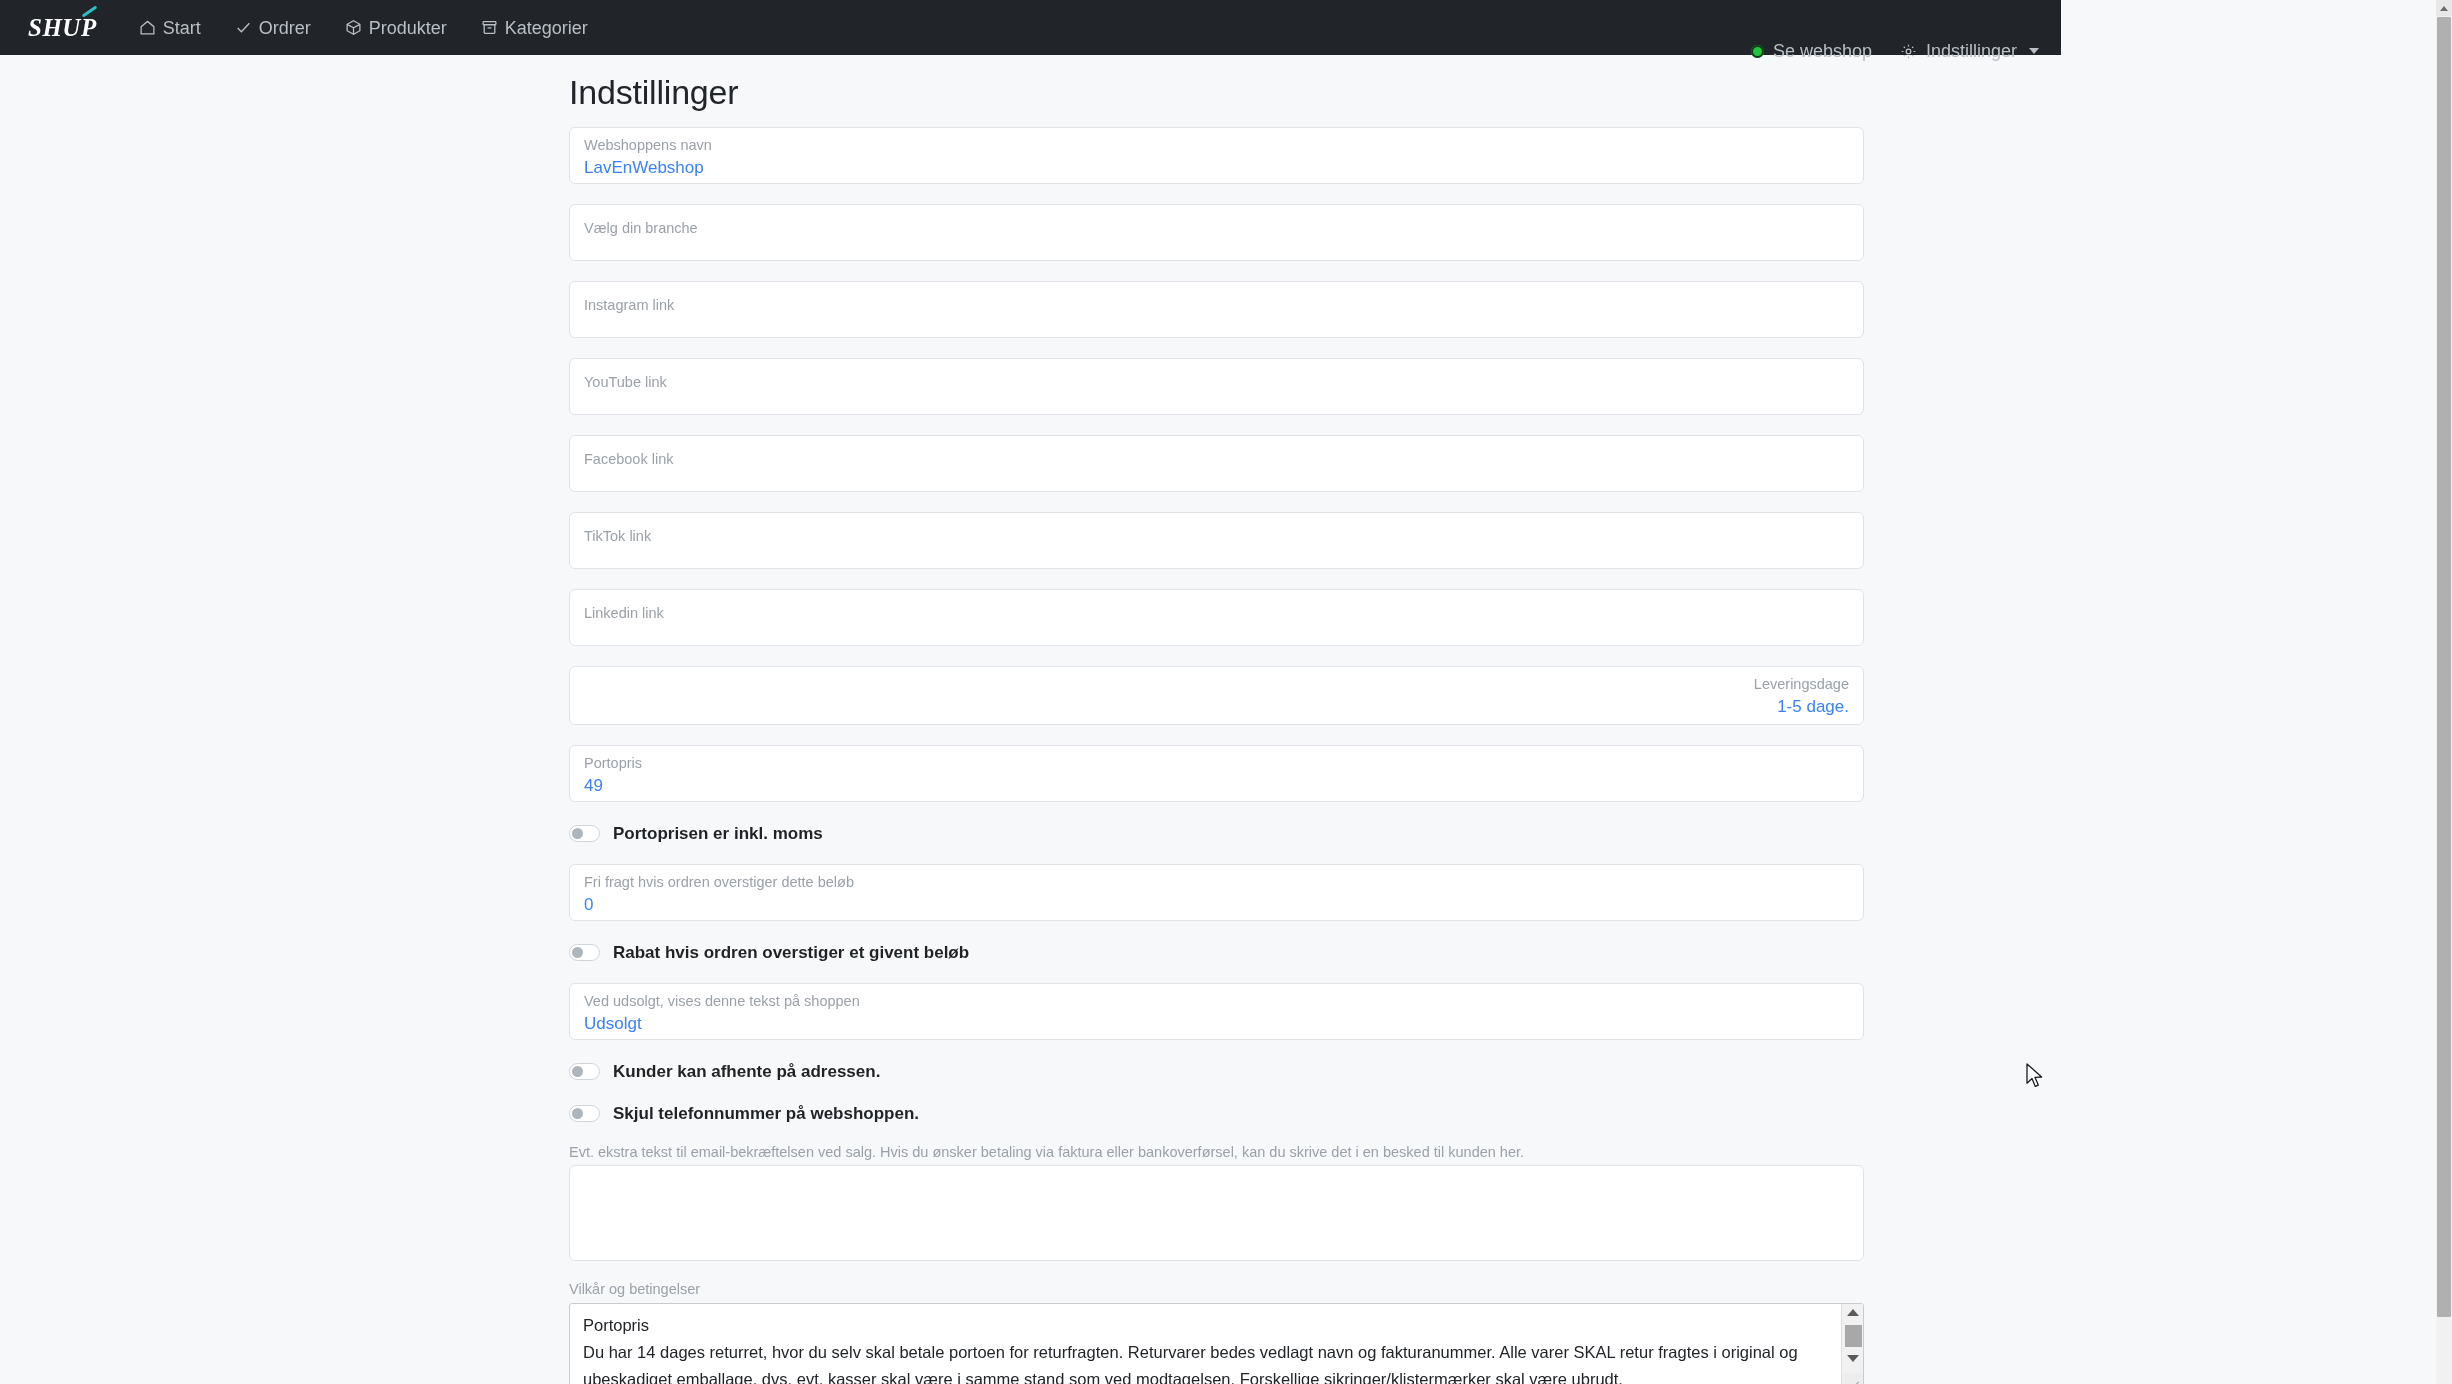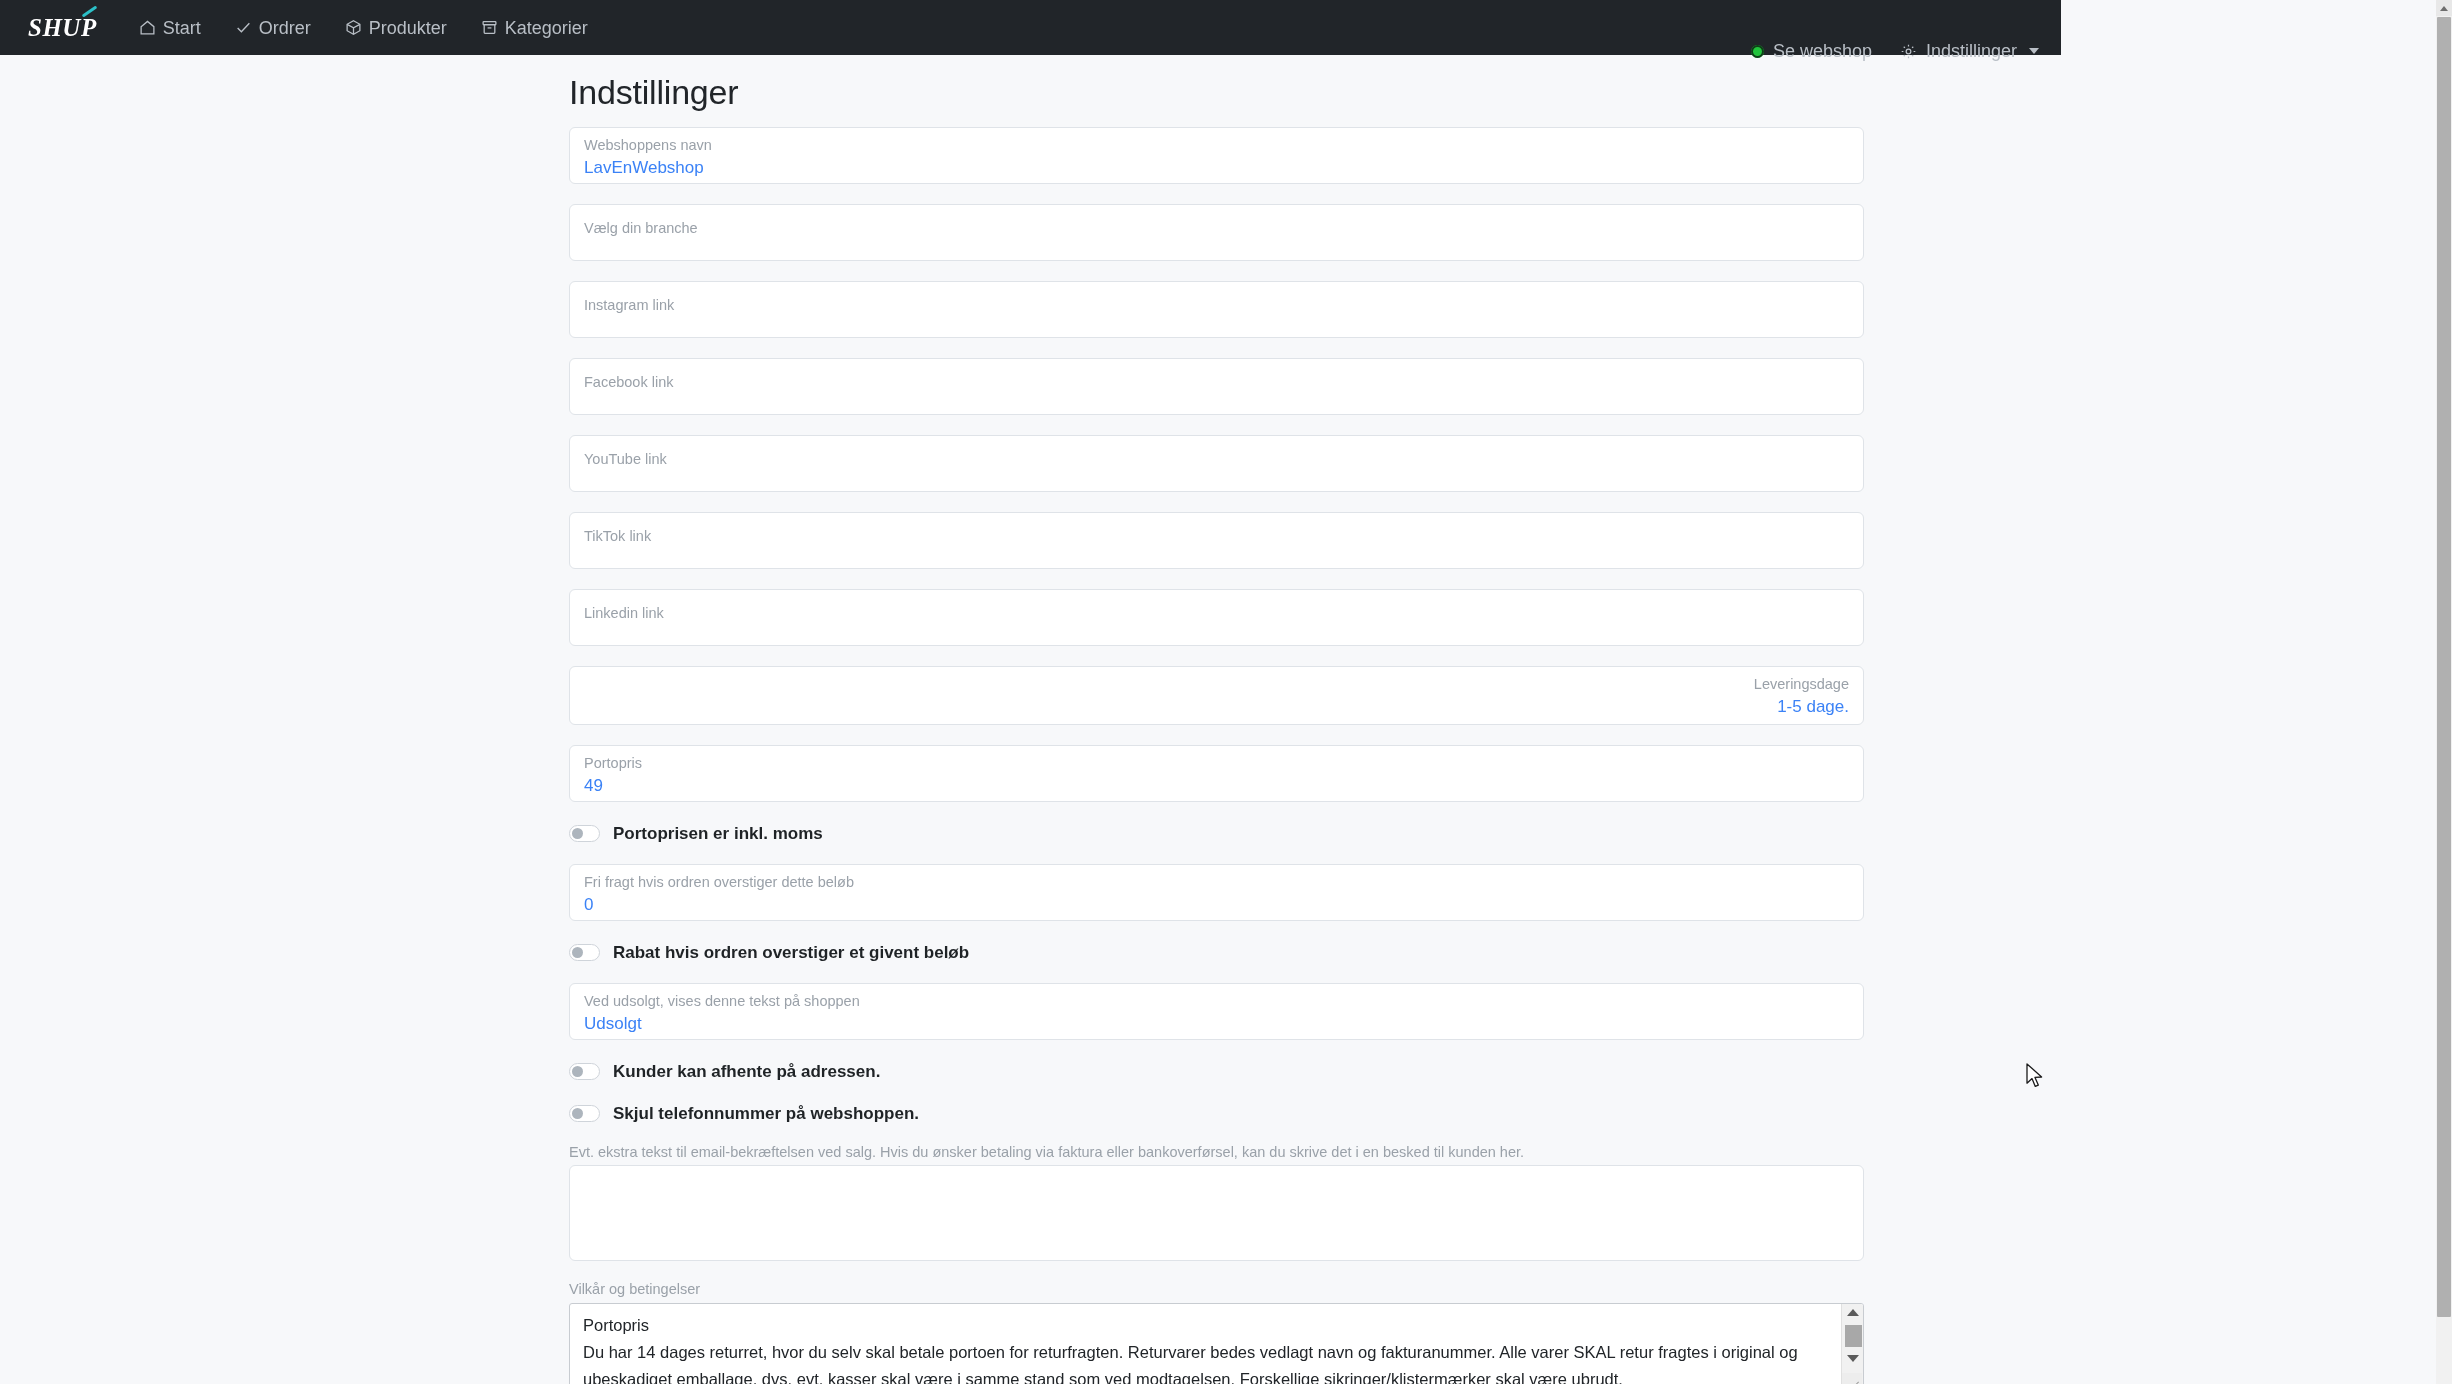--- a/index.html
+++ b/index.html
@@ -399,25 +399,25 @@
 
     <div class="field empty">
       <span class="field-label">Vælg din branche</span>
     </div>
 
     <div class="field empty">
       <span class="field-label">Instagram link</span>
     </div>
 
     <div class="field empty">
+      <span class="field-label">YouTube link</span>
+    </div>
+
+    <div class="field empty">
       <span class="field-label">Facebook link</span>
-    </div>
-
-    <div class="field empty">
-      <span class="field-label">YouTube link</span>
     </div>
 
     <div class="field empty">
       <span class="field-label">TikTok link</span>
     </div>
 
     <div class="field empty">
       <span class="field-label">Linkedin link</span>
     </div>
 

